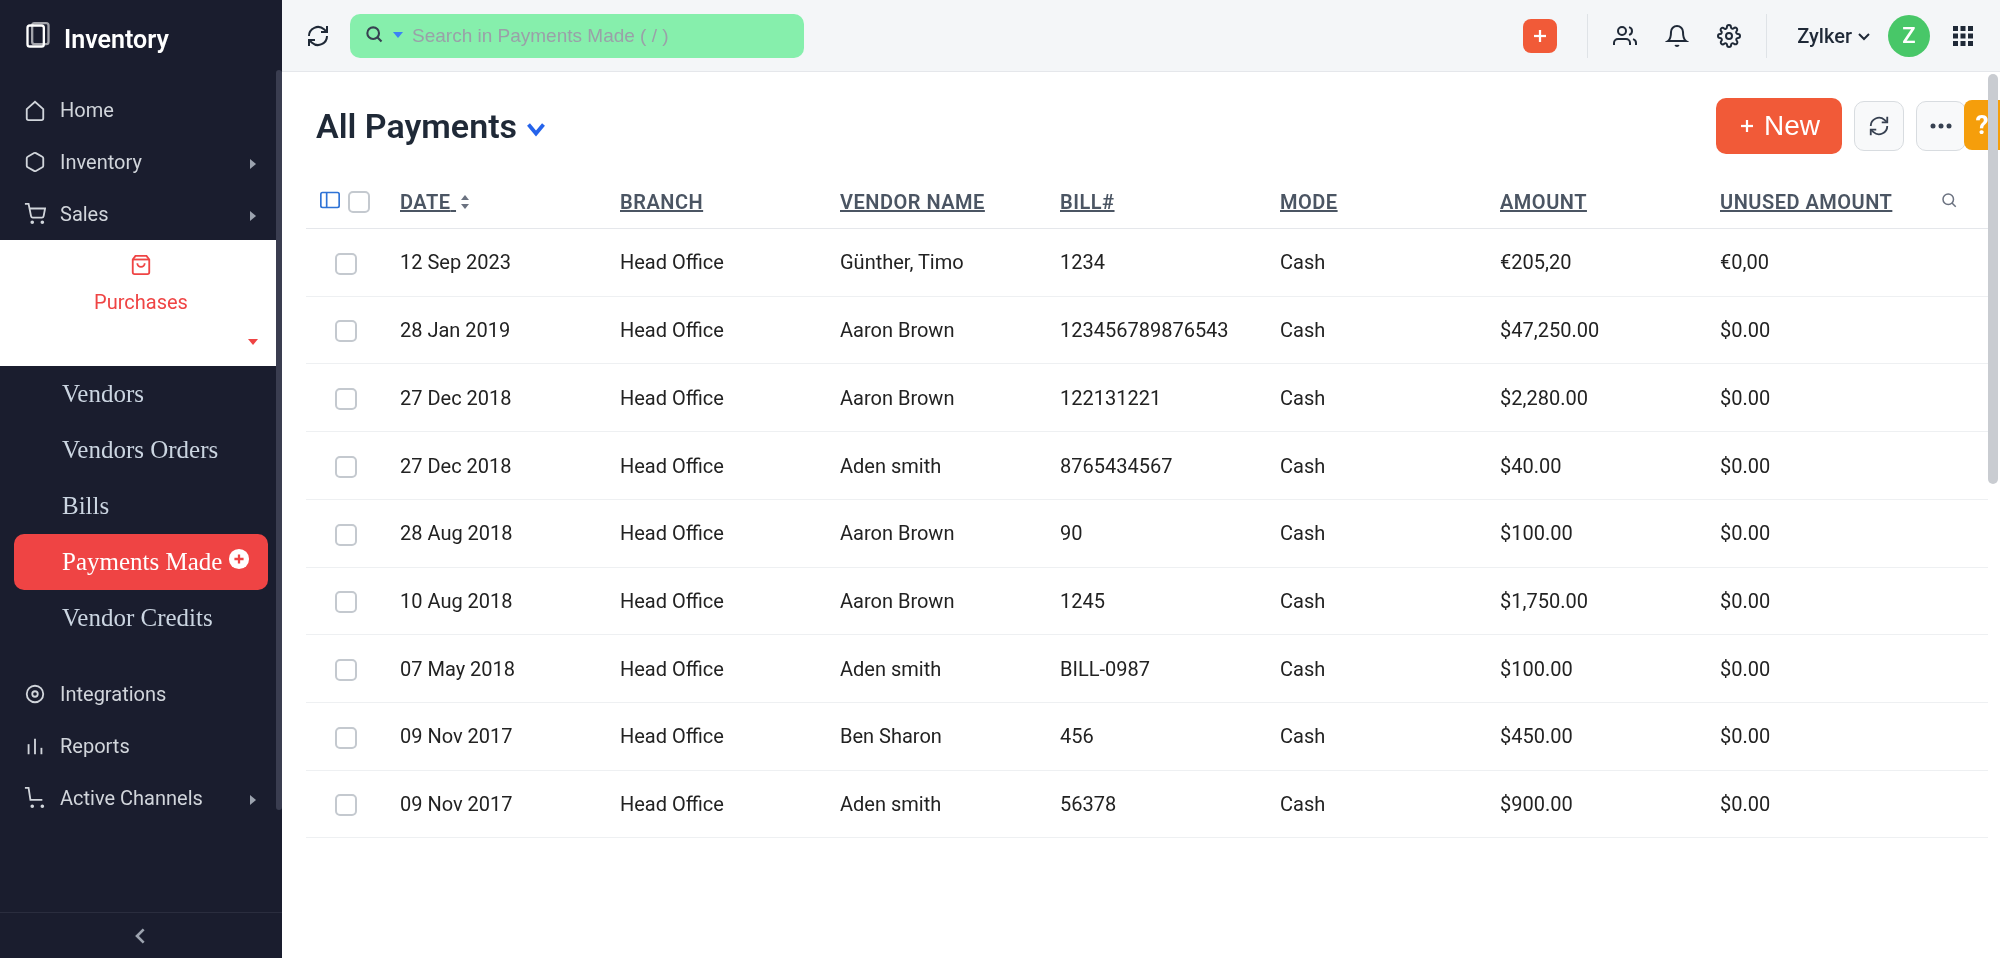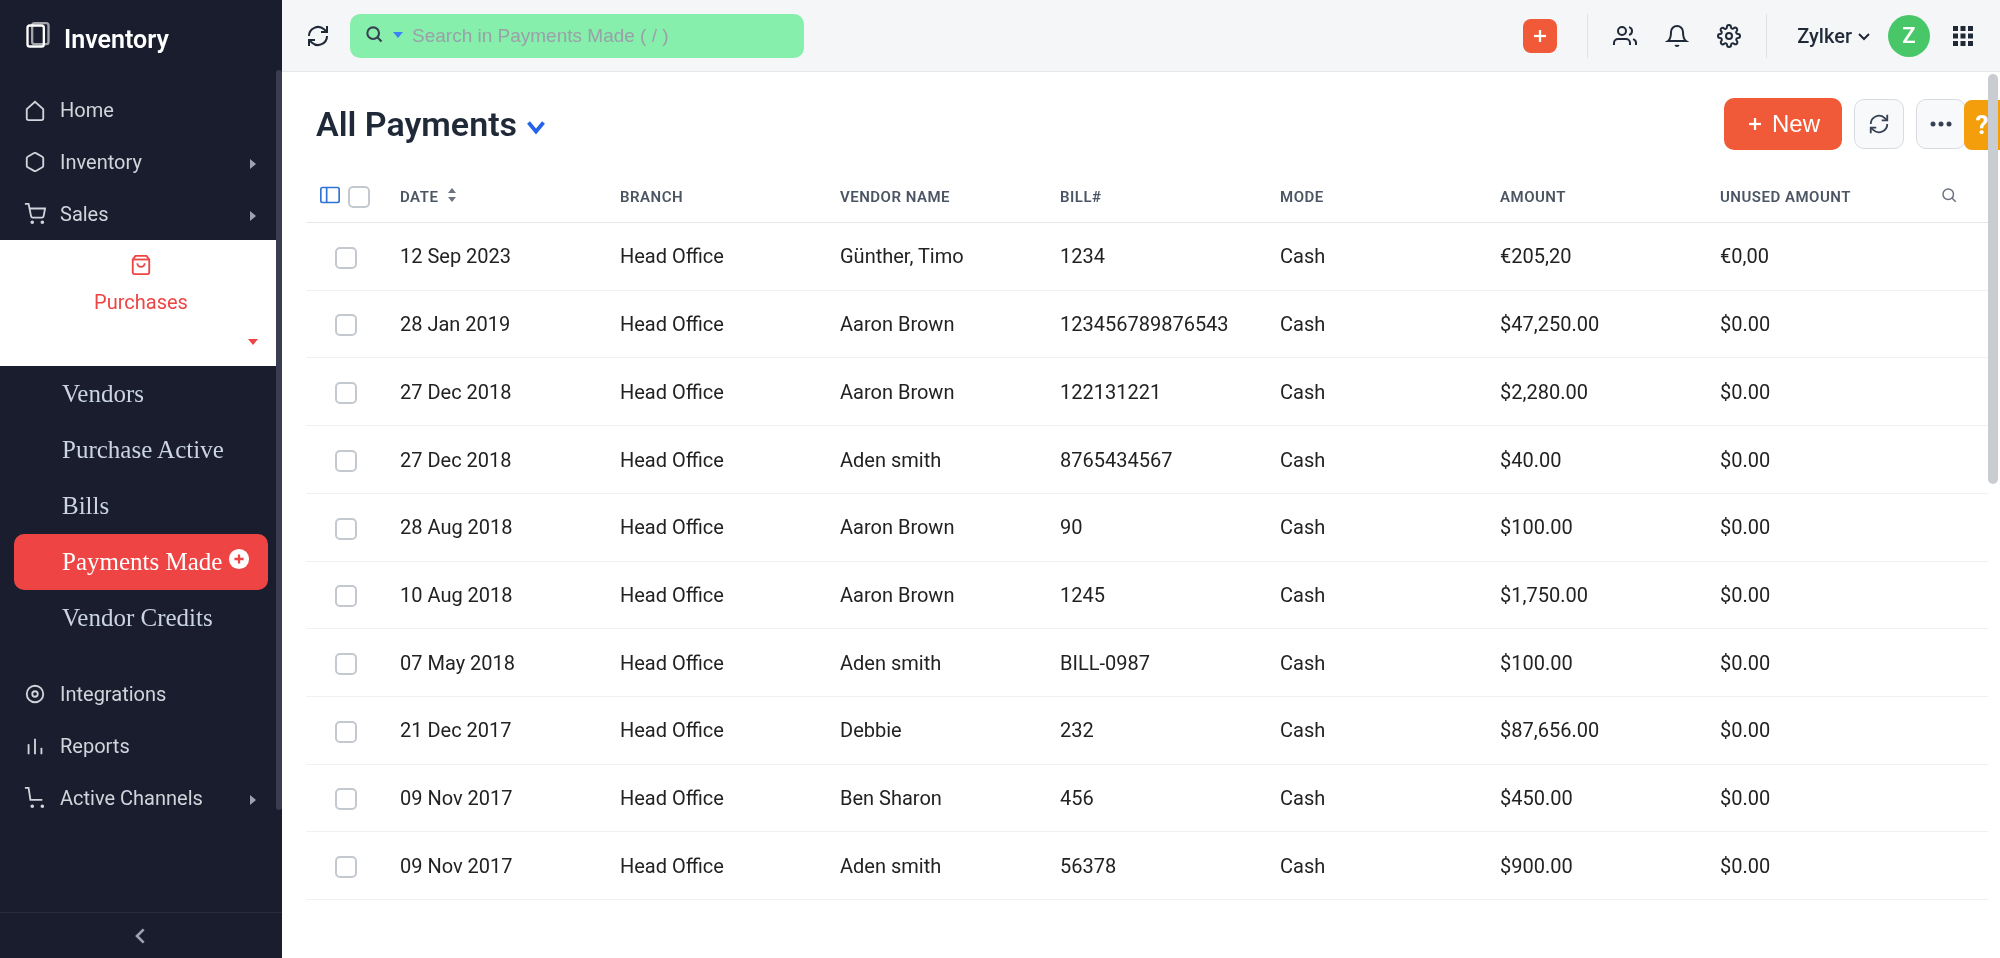--- a/index.html
+++ b/index.html
@@ -148,44 +148,45 @@
   display: flex;
   align-items: center;
   padding: 26px 34px 22px;
   gap: 16px;
 }
 .page-title { font-size: 34px; font-weight: 600; display:flex; align-items:center; gap:10px; }
 .page-title .chevron svg { stroke:#2563eb; }
 .page-actions { margin-left:auto; display:flex; gap:12px; align-items:center; }
 .btn-new {
   background:#f15a38; color:#fff; border:none; border-radius:10px;
-  padding: 12px 22px; font-size:24px; font-weight:500;
+  padding: 12px 22px; font-size:28px; font-weight:500;
   display:flex; align-items:center; gap:8px; cursor:pointer;
 }
 .btn-icon {
   width:50px; height:50px; border:1px solid #d8dce0; background:#f8f9fa;
   border-radius:10px; display:flex; align-items:center; justify-content:center;
   cursor:pointer; color:#374151;
 }
 .help-tab {
   position:absolute; right:0; top:100px;
   width:36px; height:50px;
   background:#f59e0b; border-radius:8px 0 0 8px;
   display:flex; align-items:center; justify-content:center;
   color:#fff; font-size:26px; font-weight:700;
 }
 
 
 .table-wrap { flex:1; overflow:auto; padding: 0 12px 0 24px; }
 table { width:100%; border-collapse:collapse; }
 thead th {
-  text-align:left; font-size:15px; letter-spacing:0.5px;
+  text-align:left; font-size:20px; letter-spacing:0.5px;
   color:#4b5563; font-weight:600; padding: 14px 14px;
   border-bottom:1px solid #e5e7eb;
   text-transform:uppercase;
+  text-decoration:underline;
 }
 thead th.sel-col { width:80px; }
 thead th .sort-arrows { margin-left:4px; color:#6b7280; }
 tbody td {
   padding: 21px 14px; font-size:20px; color:#222;
   border-bottom:1px solid #eef0f2;
 }
 tbody tr:first-child td { border-top:1px solid #eef0f2; }
 .checkbox {
   width:22px; height:22px; border:2px solid #c4c9cf; border-radius:5px;
@@ -274,21 +275,21 @@
         <span>Purchases</span>
         <span class="arrow-right arrow-down">
           <svg width="10" height="10" viewBox="0 0 10 10">
               <path d="M0 2l5 6 5-6z" fill="#ef4444"></path>
             </svg>
         </span>
       </div>
 
       <div class="nav-sub">
         <div class="nav-sub-item"><span>Vendors</span></div>
-        <div class="nav-sub-item"><span>Purchase Active</span></div>
+        <div class="nav-sub-item"><span>Vendors Orders</span></div>
         <div class="nav-sub-item"><span>Bills</span></div>
         <div class="nav-sub-item active">
           <span>Payments Made</span>
           <span class="plus-circle">
             <svg width="22" height="22" viewBox="0 0 24 24" fill="#fff">
                 <circle cx="12" cy="12" r="11" fill="#fff"></circle>
                 <path d="M12 7v10M7 12h10" stroke="#ef4444" stroke-width="2.5"></path>
               </svg>
           </span>
         </div>
@@ -559,31 +560,20 @@
     <td>Head Office</td>
     <td>Aden smith</td>
     <td>BILL-0987</td>
     <td>Cash</td>
     <td>$100.00</td>
     <td>$0.00</td>
     <td></td>
             </tr>
             <tr>
     <td style="text-align:center"><span class="checkbox"></span></td>
-    <td>21 Dec 2017</td>
-    <td>Head Office</td>
-    <td>Debbie</td>
-    <td>232</td>
-    <td>Cash</td>
-    <td>$87,656.00</td>
-    <td>$0.00</td>
-    <td></td>
-            </tr>
-            <tr>
-    <td style="text-align:center"><span class="checkbox"></span></td>
     <td>09 Nov 2017</td>
     <td>Head Office</td>
     <td>Ben Sharon</td>
     <td>456</td>
     <td>Cash</td>
     <td>$450.00</td>
     <td>$0.00</td>
     <td></td>
             </tr>
             <tr>

